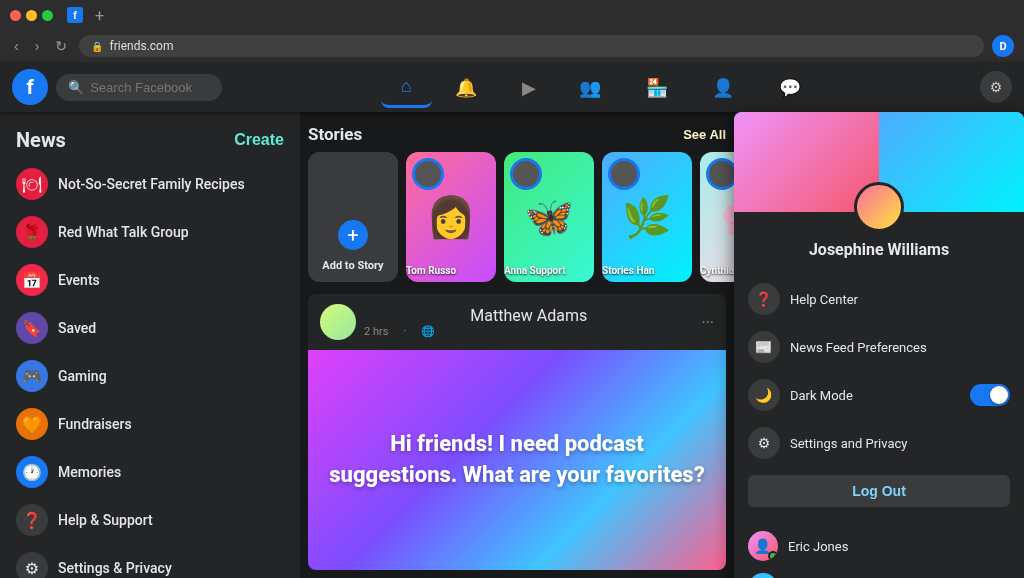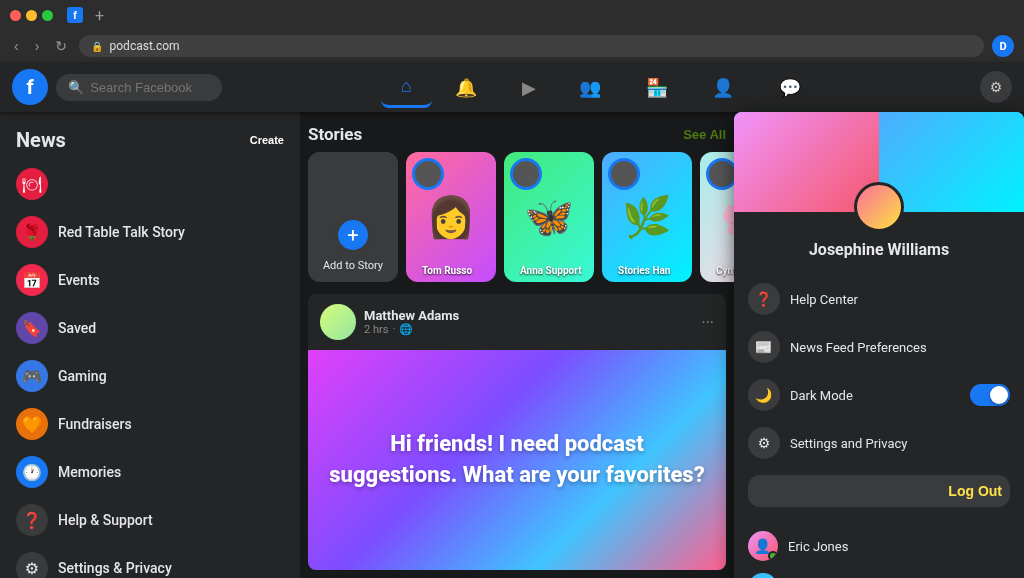--- a/index.html
+++ b/index.html
@@ -131,21 +131,21 @@
       flex-shrink: 0;
       padding-left: 8px;
       padding-right: 8px;
     }
     .sidebar-header {
       font-size: 20px; font-weight: 700; color: #e4e6ea;
       padding: 16px 8px 8px;
       display: flex; align-items: center; justify-content: space-between;
     }
     .sidebar-create-btn {
-      font-size: 11px; color: #ffffff; font-weight: 600; cursor: pointer;
+      font-size: 16px; color: #5eead4; font-weight: 600; cursor: pointer;
       background: none; border: none;
     }
     .sidebar-item {
       display: flex; align-items: center; gap: 10px;
       padding: 8px 8px; border-radius: 8px; cursor: pointer;
       color: #e4e6ea; font-size: 14px; font-weight: 500;
     }
     .sidebar-icon {
       width: 32px; height: 32px; border-radius: 50%;
       display: flex; align-items: center; justify-content: center;
@@ -174,48 +174,48 @@
       padding: 12px 0;
     }
 
     
     .stories-section { margin-bottom: 12px; padding: 0 8px; }
     .stories-header {
       display: flex; justify-content: space-between; align-items: center;
       margin-bottom: 8px;
     }
     .stories-title { font-size: 17px; font-weight: 700; color: #e4e6ea; }
-    .see-all-btn { color: #4d7c0f; font-size: 13px; font-weight: 600; cursor: pointer; background: none; border: none; }
+    .see-all-btn { color: #fef9c3; font-size: 13px; font-weight: 600; cursor: pointer; background: none; border: none; }
     .stories-row { display: flex; gap: 8px; }
     .story-card {
       width: 90px; height: 130px; border-radius: 12px; overflow: hidden;
       position: relative; cursor: pointer; flex-shrink: 0;
     }
     .story-bg {
       width: 100%; height: 100%; position: absolute; top: 0; left: 0;
     }
     .story-add {
       background: #3a3b3c;
       display: flex; flex-direction: column;
       align-items: center; justify-content: flex-end; padding-bottom: 10px;
     }
     .story-add-circle {
       width: 36px; height: 36px; border-radius: 50%; background: #1877f2;
       display: flex; align-items: center; justify-content: center;
       color: white; font-size: 20px; margin-bottom: 6px;
       border: 3px solid #3a3b3c;
     }
-    .story-add-label { font-size: 11px; font-weight: 400; color: #e4e6ea; text-align: right; }
+    .story-add-label { font-size: 11px; font-weight: 700; color: #e4e6ea; text-align: right; }
     .story-avatar {
       width: 32px; height: 32px; border-radius: 50%;
       border: 3px solid #1877f2; position: absolute; top: 6px; left: 6px;
       background: #555; overflow: hidden;
     }
     .story-name {
-      position: absolute; bottom: 6px; left: 16px; right: 4px;
+      position: absolute; bottom: 6px; left: 0; right: 4px;
       font-size: 10px; font-weight: 700; color: white;
       text-shadow: 0 1px 2px rgba(0,0,0,0.8);
     }
     .story-img-1 { background: linear-gradient(135deg, #ff6b9d, #c44dff); }
     .story-img-2 { background: linear-gradient(135deg, #43e97b, #38f9d7); }
     .story-img-3 { background: linear-gradient(135deg, #4facfe, #00f2fe); }
     .story-img-4 { background: linear-gradient(135deg, #a8edea, #fed6e3); }
     
     .story-person-silhouette {
       width: 100%; height: 100%; display: flex; align-items: center; justify-content: center;
@@ -246,22 +246,22 @@
       background: #242526; border-radius: 8px; margin: 0 8px 12px;
       overflow: hidden;
     }
     .post-header {
       display: flex; align-items: center; padding: 10px 12px; gap: 8px;
     }
     .post-avatar {
       width: 36px; height: 36px; border-radius: 50%; background: #555; flex-shrink: 0; overflow: hidden;
     }
     .post-meta { flex: 1; }
-    .post-author { font-size: 13px; font-weight: 700; color: #e4e6ea; }
-    .post-time { font-size: 11px; color: #888; display: flex; align-items: center; gap: 4px; }
+    .post-author { font-size: 16px; font-weight: 400; color: #e4e6ea; text-align: center; }
+    .post-time { font-size: 11px; color: #888; display: flex; align-items: center; gap: 15px; }
     .post-more-btn { color: #888; cursor: pointer; font-size: 16px; }
     .post-content-gradient {
       height: 220px;
       background: linear-gradient(135deg, #e040fb 0%, #7c4dff 40%, #40c4ff 70%, #ff6090 100%);
       display: flex; align-items: center; justify-content: center;
       padding: 20px;
     }
     .post-text-overlay {
       font-size: 22px; font-weight: 800; color: white;
       text-align: center; text-shadow: 0 2px 4px rgba(0,0,0,0.3);
@@ -324,23 +324,23 @@
       width: 40px; height: 22px; border-radius: 11px; background: #1877f2;
       position: relative; cursor: pointer;
     }
     .toggle-knob {
       width: 18px; height: 18px; border-radius: 50%; background: white;
       position: absolute; top: 2px; right: 2px;
       box-shadow: 0 1px 3px rgba(0,0,0,0.4);
     }
     .logout-btn {
       margin: 8px 14px 10px;
-      background: #3a3b3c; color: #fde047; font-size: 14px; font-weight: 600;
-      border: none; border-radius: 12px; padding: 8px; width: calc(100% - 28px);
-      cursor: pointer; text-align: right;
+      background: #3a3b3c; color: #7dd3fc; font-size: 14px; font-weight: 600;
+      border: none; border-radius: 6px; padding: 8px; width: calc(100% - 28px);
+      cursor: pointer; text-align: center;
     }
 
     
     .friends-list {
       padding: 8px 0;
     }
     .friend-item {
       display: flex; align-items: center; gap: 10px;
       padding: 6px 14px; cursor: pointer; color: #e4e6ea; font-size: 13px;
     }
@@ -372,21 +372,21 @@
   <div class="browser-favicon">f</div>
   <span class="new-tab-btn">+</span>
 </div>
 
 <div class="address-bar-row">
   <button class="nav-btn">‹</button>
   <button class="nav-btn">›</button>
   <button class="nav-btn">↻</button>
   <div class="address-bar">
     <span class="lock-icon">🔒</span>
-    <span>podcast.com</span>
+    <span>friends.com</span>
   </div>
   <div class="profile-icon-top">
     <span>D</span>
   </div>
 </div>
 
 <div class="fb-container">
 
   <div class="fb-topnav">
     <div class="fb-logo">f</div>
@@ -409,24 +409,25 @@
   </div>
 
   <div class="fb-sidebar">
     <div class="sidebar-header">
       <span>News</span>
       <button class="sidebar-create-btn">Create</button>
     </div>
 
     <div class="sidebar-item">
       <div class="sidebar-icon icon-red">🍽</div>
+      <span>Not-So-Secret Family Recipes</span>
     </div>
     <div class="sidebar-item">
       <div class="sidebar-icon icon-red">🌹</div>
-      <span>Red Table Talk Story</span>
+      <span>Red What Talk Group</span>
     </div>
     <div class="sidebar-item">
       <div class="sidebar-icon icon-calendar">📅</div>
       <span>Events</span>
     </div>
     <div class="sidebar-item">
       <div class="sidebar-icon icon-bookmark">🔖</div>
       <span>Saved</span>
     </div>
     <div class="sidebar-item">

